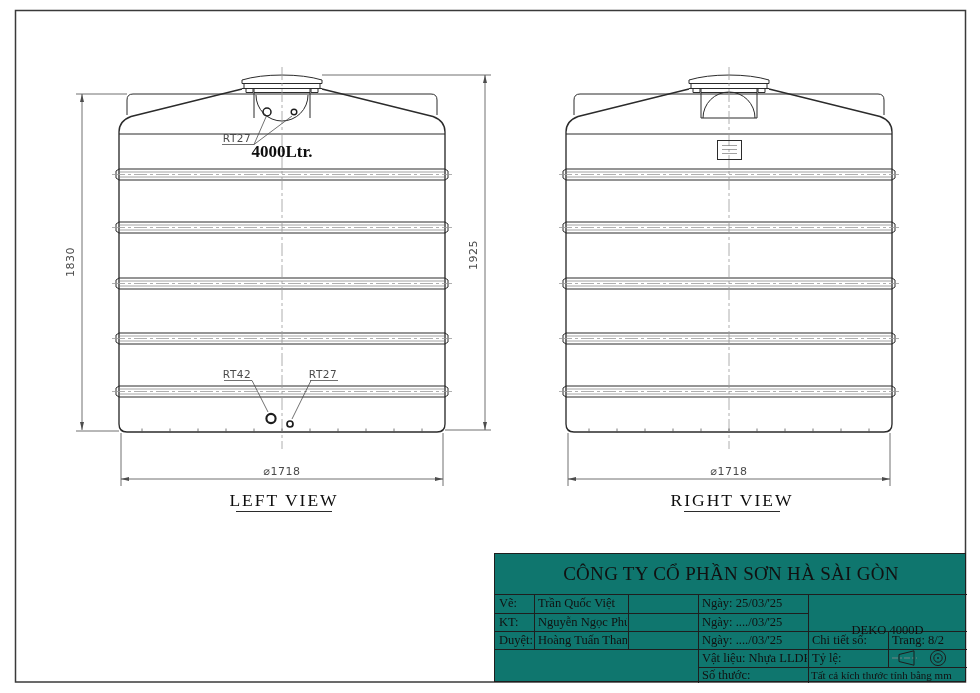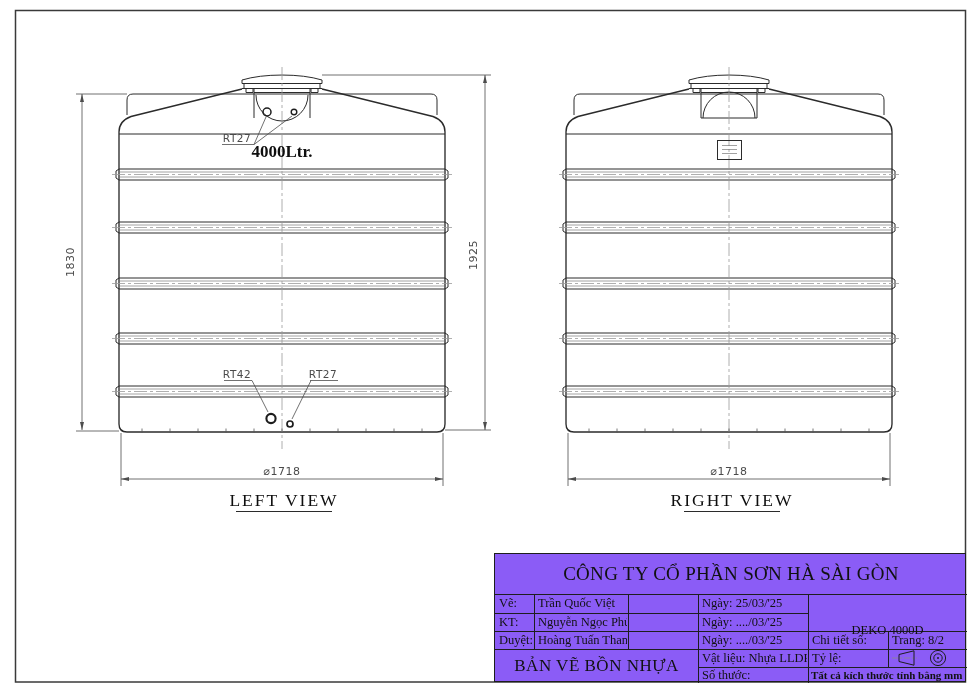--- a/index.html
+++ b/index.html
@@ -14,30 +14,30 @@
   .dim-ln{stroke:#4c4c4c;fill:none;stroke-width:0.8;}
   .arr{fill:#4c4c4c;stroke:none;}
   .tick{stroke:#555;stroke-width:0.8;}
   .fit{stroke:#1d1d1d;fill:none;}
   text.dim{font-family:"DejaVu Sans",sans-serif;font-size:11px;fill:#4a4a4a;letter-spacing:0.5px;}
   text.rt{font-family:"DejaVu Sans",sans-serif;font-size:10.5px;fill:#4a4a4a;letter-spacing:0.5px;}
   text.cap-text{font-family:"Liberation Serif",serif;font-size:17px;font-weight:bold;fill:#0e0e0e;}
   text.view-title{font-family:"Liberation Serif",serif;font-size:17.5px;fill:#0e0e0e;letter-spacing:2px;}
   
   .tblock{position:absolute;left:494px;top:553px;width:472px;height:129px;
-          border:1.3px solid #1e1e1e;box-sizing:border-box;background:#8b5cf6;color:#111;}
+          border:1.3px solid #1e1e1e;box-sizing:border-box;background:#0f766e;color:#111;}
   .tb-h,.tb-v{position:absolute;background:#1e1e1e;}
   .tb-h{height:1px;}
   .tb-v{width:1px;}
   .tb-cell{position:absolute;font-size:12.5px;white-space:nowrap;overflow:hidden;
            display:flex;align-items:center;}
   .tb-center{justify-content:center;text-align:center;}
   .company{font-size:19px;letter-spacing:0.3px;}
   .big-title{font-size:17px;letter-spacing:0.5px;}
-  .note-cell{font-size:11px;font-weight:bold;}
+  .note-cell{font-size:11px;}
 </style>
 </head>
 <body>
 
 <div class="sheet">
   <svg id="dw" width="980" height="693" viewBox="0 0 980 693">
       <rect x="15.5" y="10.5" width="950" height="671.5" fill="none" stroke="#3a3a3a" stroke-width="1.5"></rect>
       <g>
         <path class="ln thick" d="M 242 89 L 131 116.5 Q 119 121 119 132
      L 119 424 Q 119 432 127 432 L 437 432 Q 445 432 445 424
@@ -199,21 +199,20 @@
     <div class="tb-cell" style="left:43px;top:59px;width:89px;height:18px">Nguyễn Ngọc Phú</div>
     <div class="tb-cell" style="left:207px;top:59px;width:105px;height:18px">Ngày: ..../03/'25</div>
     <div class="tb-cell tb-center" style="left:313px;top:67px;width:159px;height:18px">DEKO 4000D</div>
 
     <div class="tb-cell" style="left:4px;top:77px;width:34px;height:18px">Duyệt:</div>
     <div class="tb-cell" style="left:43px;top:77px;width:89px;height:18px">Hoàng Tuấn Thanh</div>
     <div class="tb-cell" style="left:207px;top:77px;width:105px;height:18px">Ngày: ..../03/'25</div>
     <div class="tb-cell" style="left:317px;top:77px;width:75px;height:18px">Chi tiết số:</div>
     <div class="tb-cell" style="left:397px;top:77px;width:74px;height:18px">Trang: 8/2</div>
 
-    <div class="tb-cell tb-center big-title" style="left:0;top:95px;width:203px;height:34px">BẢN VẼ BỒN NHỰA</div>
     <div class="tb-cell" style="left:207px;top:95px;width:105px;height:18px">Vật liệu: Nhựa LLDPE</div>
     <div class="tb-cell" style="left:317px;top:95px;width:75px;height:18px">Tỷ lệ:</div>
     <div class="tb-cell" style="left:207px;top:113px;width:105px;height:16px">Số thước:</div>
     <div class="tb-cell note-cell" style="left:316px;top:113px;width:155px;height:16px">Tất cả kích thước tính bằng mm</div>
 
     <svg style="left:396px;top:95px" width="74" height="18" viewBox="0 0 74 18">
       <path d="M 1 9 H 26" stroke="#8a8a8a" stroke-width="0.8" stroke-dasharray="6 2 2 2" fill="none"></path>
       <path d="M 8 5.5 L 8 12.5 L 23 16.2 L 23 1.8 Z" stroke="#1d1d1d" stroke-width="1" fill="none"></path>
       <circle cx="47" cy="9" r="7.6" stroke="#1d1d1d" stroke-width="1" fill="none"></circle>
       <circle cx="47" cy="9" r="4.2" stroke="#1d1d1d" stroke-width="1" fill="none"></circle>

